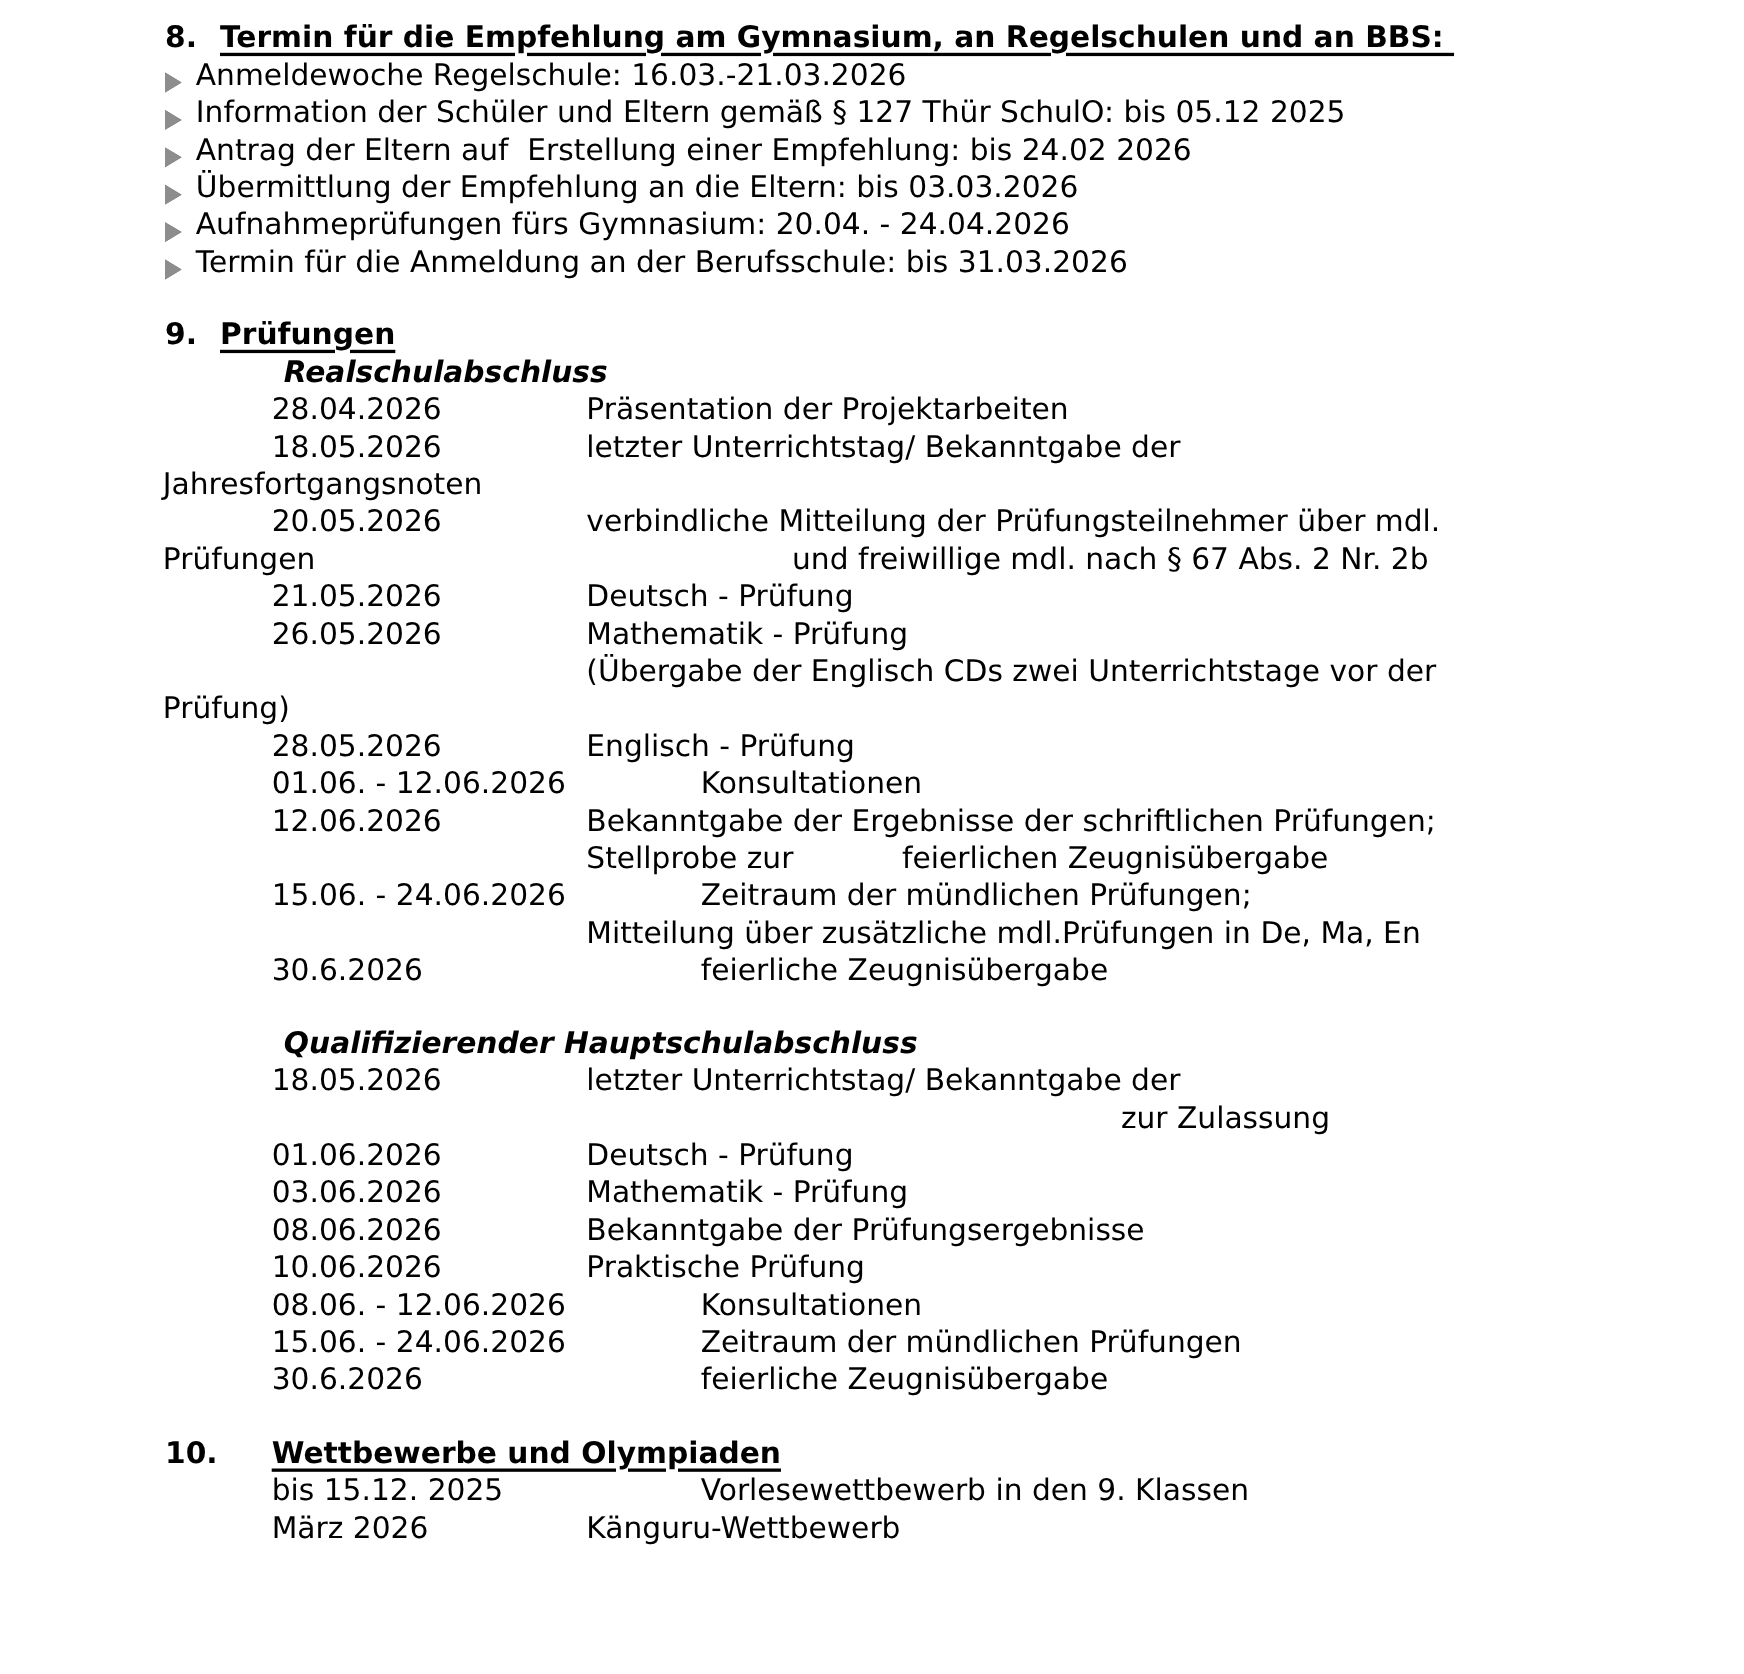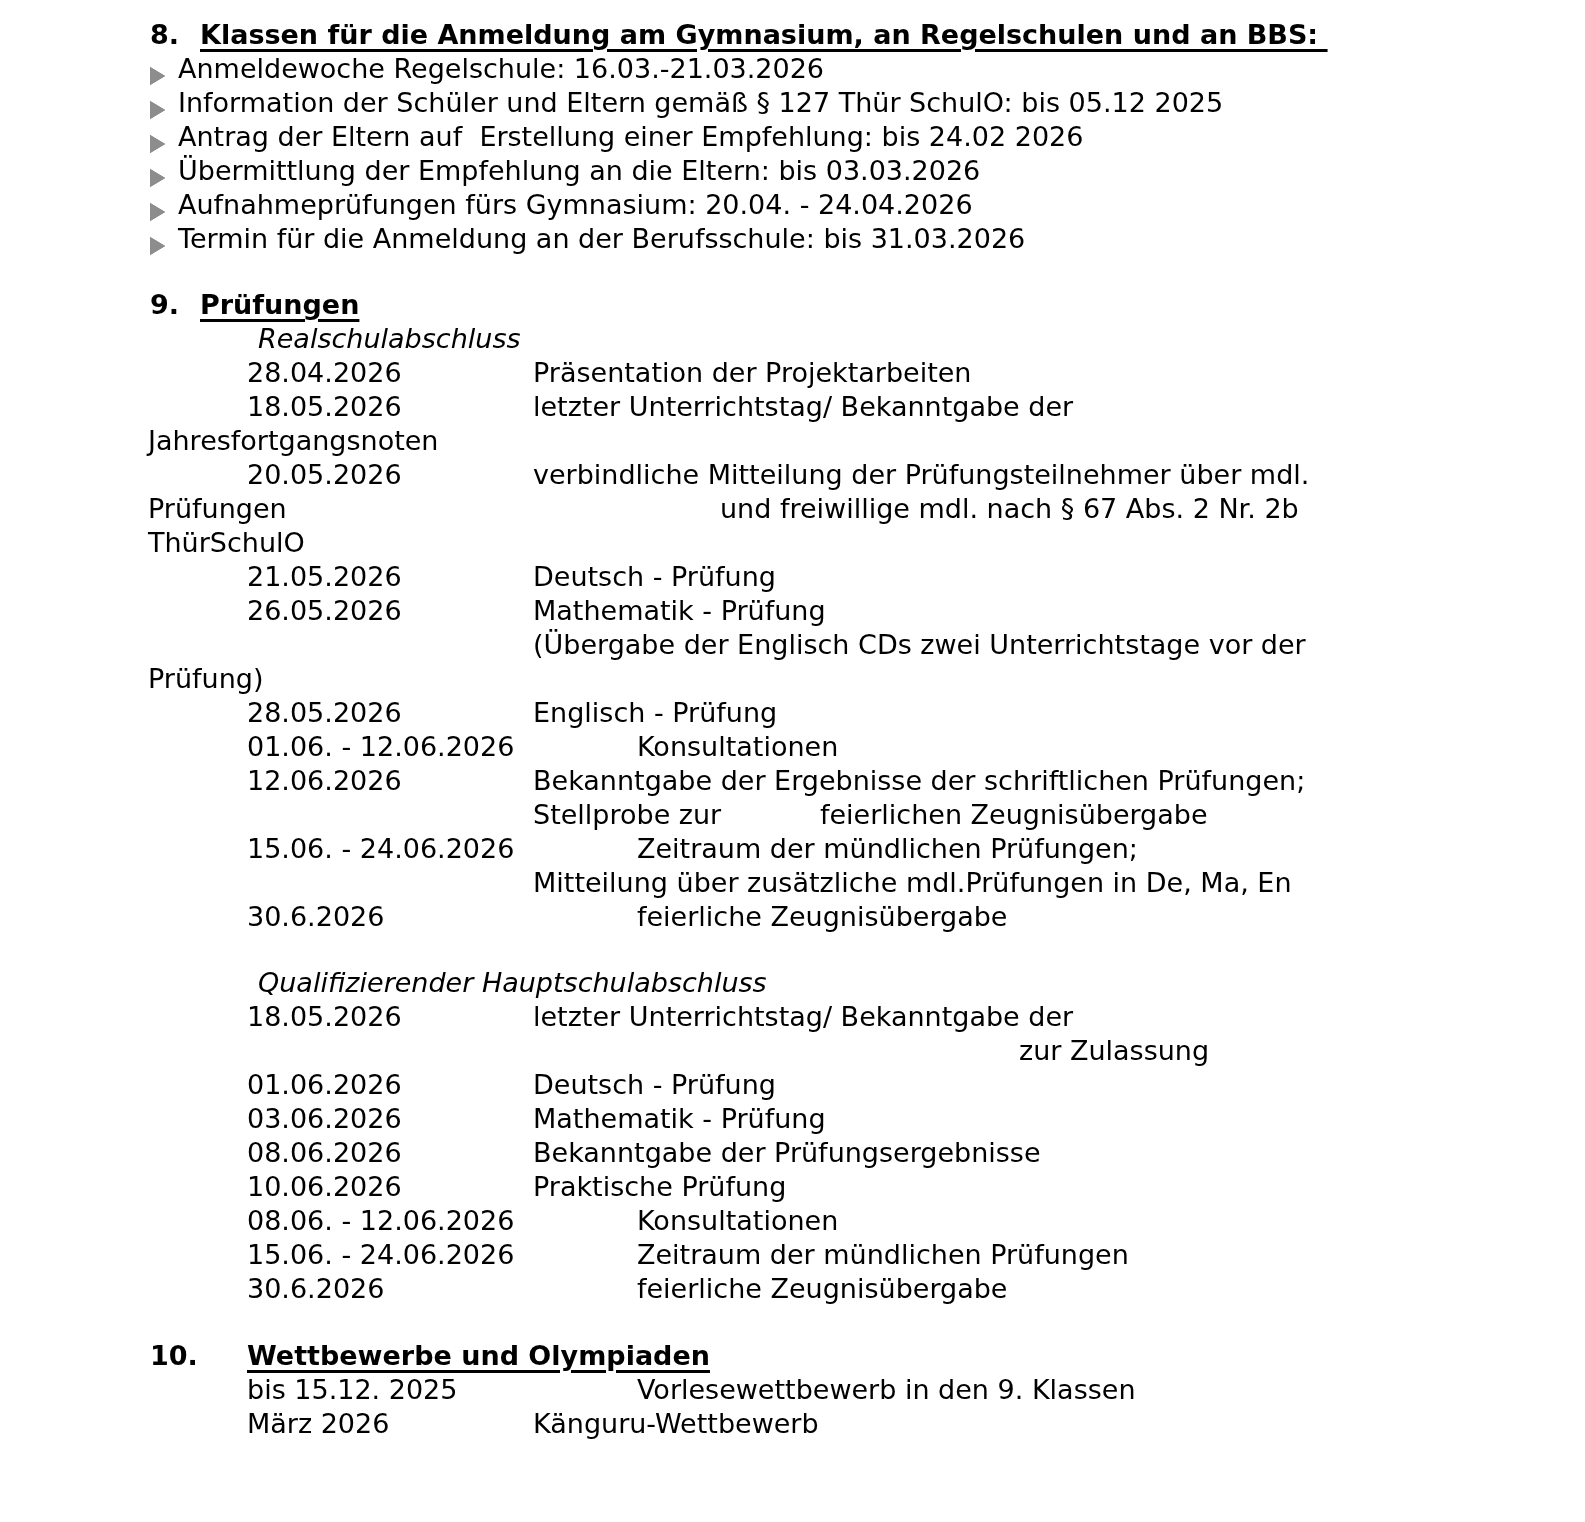--- a/index.html
+++ b/index.html
@@ -21,42 +21,42 @@
   .x178{left:178px}
   .x200{left:200px}
   .x247{left:247px}
   .x258{left:258px}
   .x533{left:533px}
   .x637{left:637px}
   .x720{left:720px}
   .x820{left:820px}
   .x1019{left:1019px}
   .bold{font-weight:bold;}
-  .bi{font-weight:normal;font-style:italic;}
+  .bi{font-weight:bold;font-style:italic;}
   .u{text-decoration:underline;text-decoration-thickness:3px;text-underline-offset:5px;}
   .gap32{height:32px;}
   .gap33{height:33px;}
   .bullet-box{left:150px;top:7px;}
   .tri{
     display:inline-block;width:0;height:0;
     border-top:9px solid transparent;
     border-bottom:9px solid transparent;
     border-left:15px solid #8d8d8d;
     filter:drop-shadow(0 0 0.5px #555555);
   }
 </style>
 </head>
 <body>
 
 <div class="page">
   <div class="content">
 
     <div class="line">
       <span class="p x150 bold">8.</span>
-      <span class="p x200 bold u">Klassen für die Anmeldung am Gymnasium, an Regelschulen und an BBS: </span>
+      <span class="p x200 bold u">Termin für die Empfehlung am Gymnasium, an Regelschulen und an BBS: </span>
     </div>
 
     <div class="line">
       <span class="p bullet-box"><span class="tri"></span></span>
       <span class="p x178">Anmeldewoche Regelschule: 16.03.-21.03.2026</span>
     </div>
     <div class="line">
       <span class="p bullet-box"><span class="tri"></span></span>
       <span class="p x178">Information der Schüler und Eltern gemäß § 127 Thür SchulO: bis 05.12 2025</span>
     </div>
@@ -101,23 +101,20 @@
     </div>
     <div class="line">
       <span class="p x247">20.05.2026</span>
       <span class="p x533">verbindliche Mitteilung der Prüfungsteilnehmer über mdl.</span>
     </div>
     <div class="line">
       <span class="p x148">Prüfungen</span>
       <span class="p x720">und freiwillige mdl. nach § 67 Abs. 2 Nr. 2b</span>
     </div>
     <div class="line">
-      <span class="p x148">ThürSchulO</span>
-    </div>
-    <div class="line">
       <span class="p x247">21.05.2026</span>
       <span class="p x533">Deutsch - Prüfung</span>
     </div>
     <div class="line">
       <span class="p x247">26.05.2026</span>
       <span class="p x533">Mathematik - Prüfung</span>
     </div>
     <div class="line">
       <span class="p x533">(Übergabe der Englisch CDs zwei Unterrichtstage vor der</span>
     </div>

